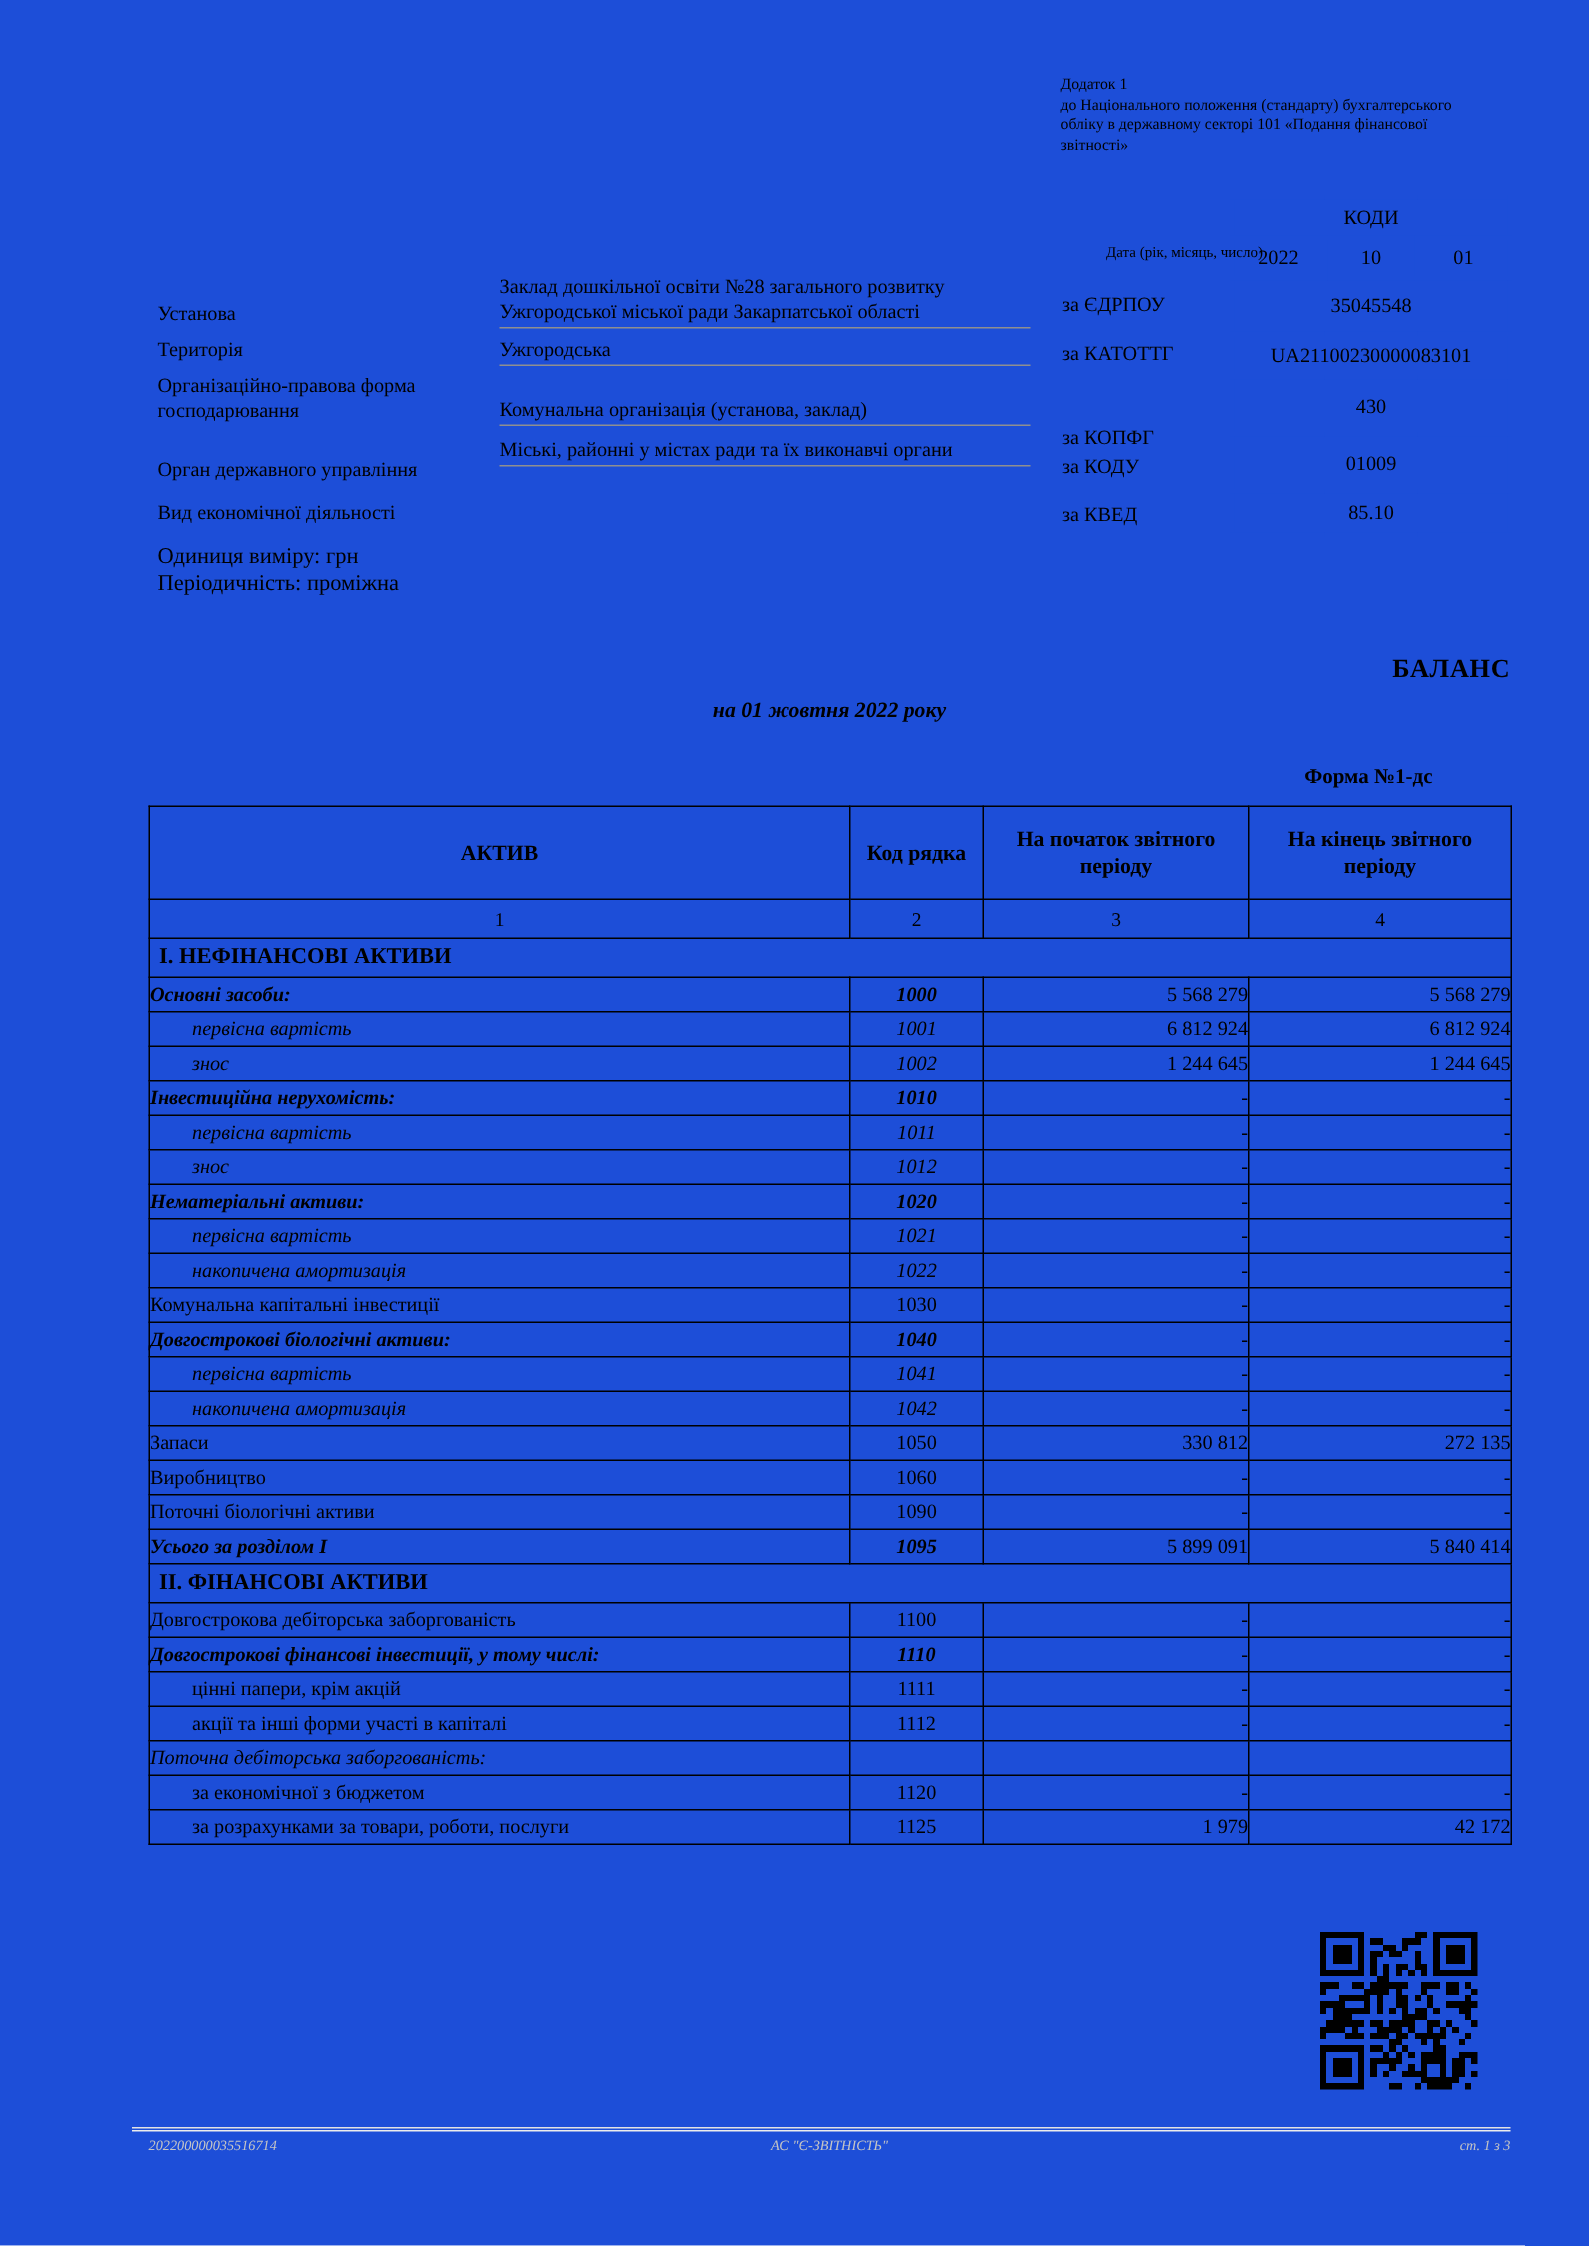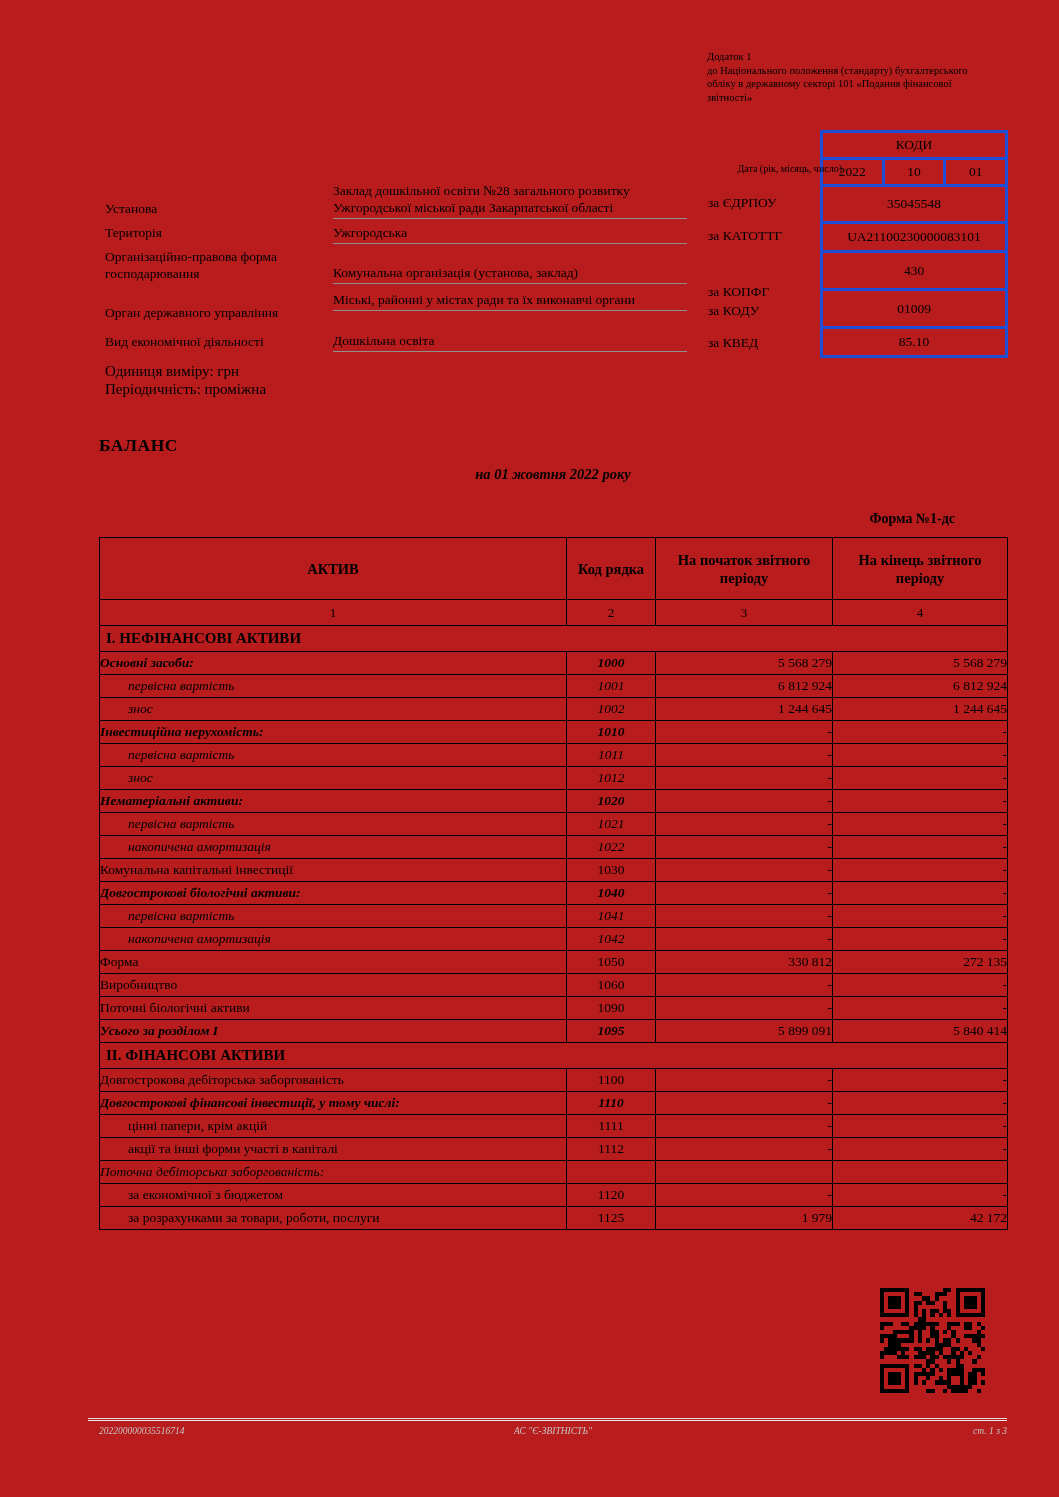--- a/index.html
+++ b/index.html
@@ -1,20 +1,20 @@
 <!DOCTYPE html>
 <html><head>
 <meta charset="utf-8">
 <style>
   * { box-sizing: border-box; }
   html,body { margin:0; padding:0; background:#ffffff; }
   .page {
     position: relative;
     width: 1059px; height: 1497px;
-    background: #b91c1c;
+    background: #1d4ed8;
     font-family: "Liberation Serif", "DejaVu Serif", serif;
     color: #000;
     overflow: hidden;
   }
   .abs { position: absolute; }
 
   
   .top-note { left:707px; top:50px; width:305px; font-size:10.5px; line-height:13.5px; }
 
   
@@ -28,21 +28,21 @@
   .codes-side-label { font-size:13.5px; white-space:nowrap; }
   .date-label { left:682px; top:163px; width:160px; text-align:right; font-size:10px; }
 
   
   .org-label { left:105px; font-size:13.5px; line-height:17px; }
   .org-value { left:333px; width:354px; font-size:13.5px; line-height:17px; border-bottom:1px solid #8f8f8f; padding-bottom:2px; }
 
   .unit-line { left:105px; font-size:15px; }
 
   
-  .doc-title { left:99px; top:435px; width:908px; text-align:left; font-size:17.5px; font-weight:bold; letter-spacing:0.5px; }
+  .doc-title { left:99px; top:435px; width:908px; text-align:right; font-size:17.5px; font-weight:bold; letter-spacing:0.5px; }
   .doc-subtitle { left:99px; top:466px; width:908px; text-align:center; font-size:14.5px; font-weight:bold; font-style:italic; }
   .form-label { left:700px; top:511px; width:255px; text-align:right; font-size:14px; font-weight:bold; }
 
   
   .main-table { left:99px; top:537px; width:908px; border-collapse:collapse; table-layout:fixed; }
   .main-table th, .main-table td { border:1px solid #000; vertical-align:middle; padding:0; }
   .main-table thead th { font-size:14.5px; font-weight:bold; text-align:center; line-height:18px; }
   .main-table .hdr-row th { height:62px; }
   .main-table .num-row td { height:26px; text-align:center; font-size:13px; }
   .main-table tbody td { font-size:13.5px; height:23px; }
@@ -115,21 +115,20 @@
   <div class="abs org-label" style="top:200px;">Установа</div>
   <div class="abs org-label" style="top:224px;">Територія</div>
   <div class="abs org-label" style="top:248px; width:225px;">Організаційно-правова форма господарювання</div>
   <div class="abs org-label" style="top:304px;">Орган державного управління</div>
   <div class="abs org-label" style="top:333px;">Вид економічної діяльності</div>
 
   <div class="abs org-value" style="top:182px;">Заклад дошкільної освіти №28 загального розвитку Ужгородської міської ради Закарпатської області</div>
   <div class="abs org-value" style="top:264px;">Комунальна організація (установа, заклад)</div>
   <div class="abs org-value" style="top:224px;">Ужгородська</div>
   <div class="abs org-value" style="top:291px;">Міські, районні у містах ради та їх виконавчі органи</div>
-  <div class="abs org-value" style="top:332px;">Дошкільна освіта</div>
 
   <div class="abs unit-line" style="top:363px;">Одиниця виміру: грн</div>
   <div class="abs unit-line" style="top:381px;">Періодичність:  проміжна</div>
 
   <div class="abs doc-title">БАЛАНС</div>
   <div class="abs doc-subtitle">на  01  жовтня 2022 року</div>
   <div class="abs form-label">Форма №1-дс</div>
 
   <table class="abs main-table">
     <colgroup>
@@ -228,21 +227,21 @@
           <td class="td-val">-</td>
           <td class="td-val">-</td>
         </tr>
         <tr class="r-italic">
           <td class="td-name indent">накопичена амортизація</td>
           <td class="td-code">1042</td>
           <td class="td-val">-</td>
           <td class="td-val">-</td>
         </tr>
         <tr class="r-normal">
-          <td class="td-name">Форма</td>
+          <td class="td-name">Запаси</td>
           <td class="td-code">1050</td>
           <td class="td-val">330 812</td>
           <td class="td-val">272 135</td>
         </tr>
         <tr class="r-normal">
           <td class="td-name">Виробництво</td>
           <td class="td-code">1060</td>
           <td class="td-val">-</td>
           <td class="td-val">-</td>
         </tr>

